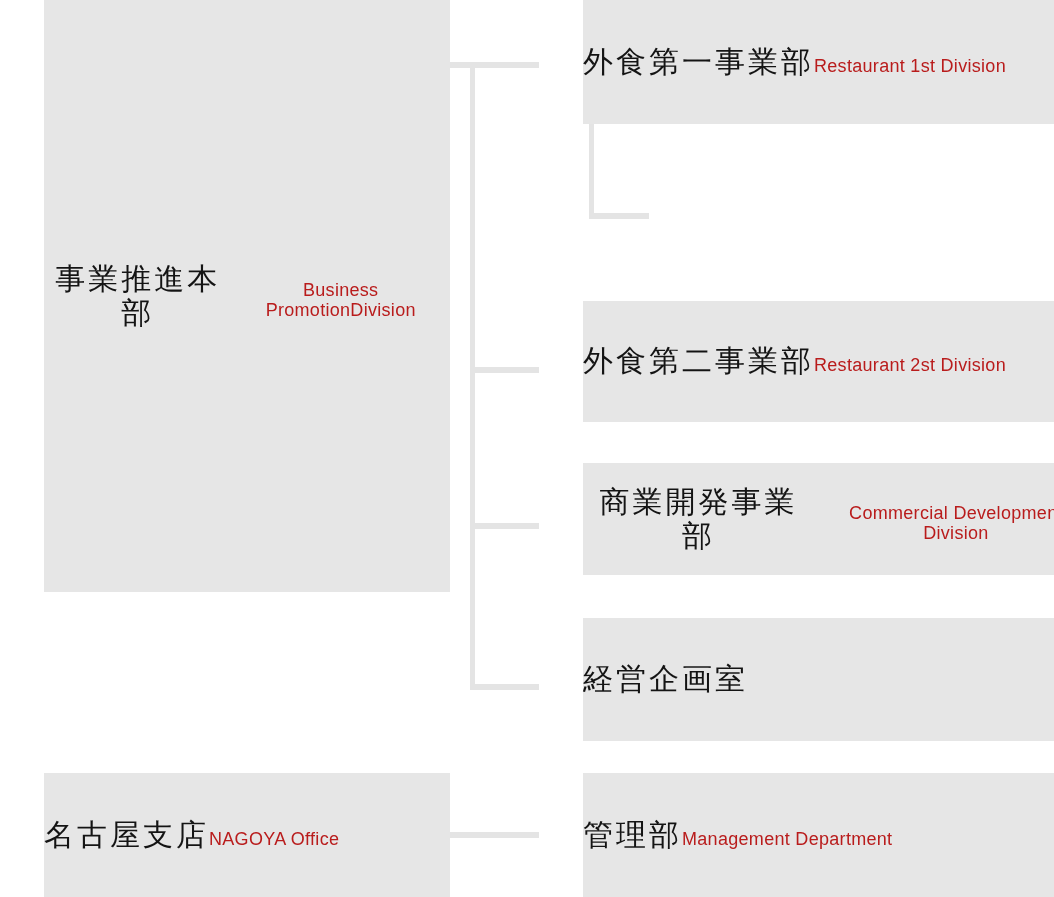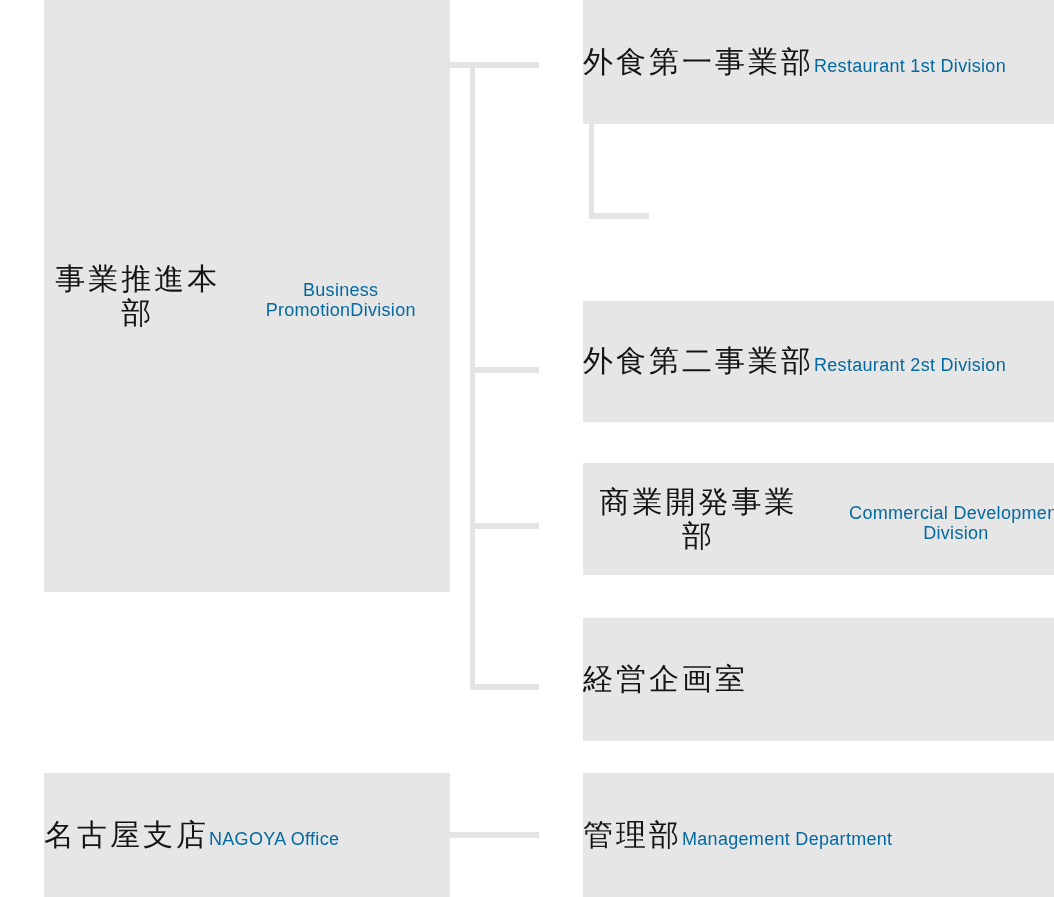--- a/index.html
+++ b/index.html
@@ -25,21 +25,21 @@
     margin-left: 44px;
   }
   .node .jp {
     color: #141414;
     font-size: 30px;
     font-weight: 500;
     letter-spacing: 3px;
     line-height: 1.15;
   }
   .node .en {
-    color: #0369a1;
+    color: #b91c1c;
     font-size: 18px;
     font-weight: 400;
     letter-spacing: 0.3px;
     margin-top: 9px;
     line-height: 1.1;
   }
   .node.small .jp { font-size: 25px; letter-spacing: 2px; }
   .node.small .en { font-size: 15px; margin-top: 8px; }
 
   

